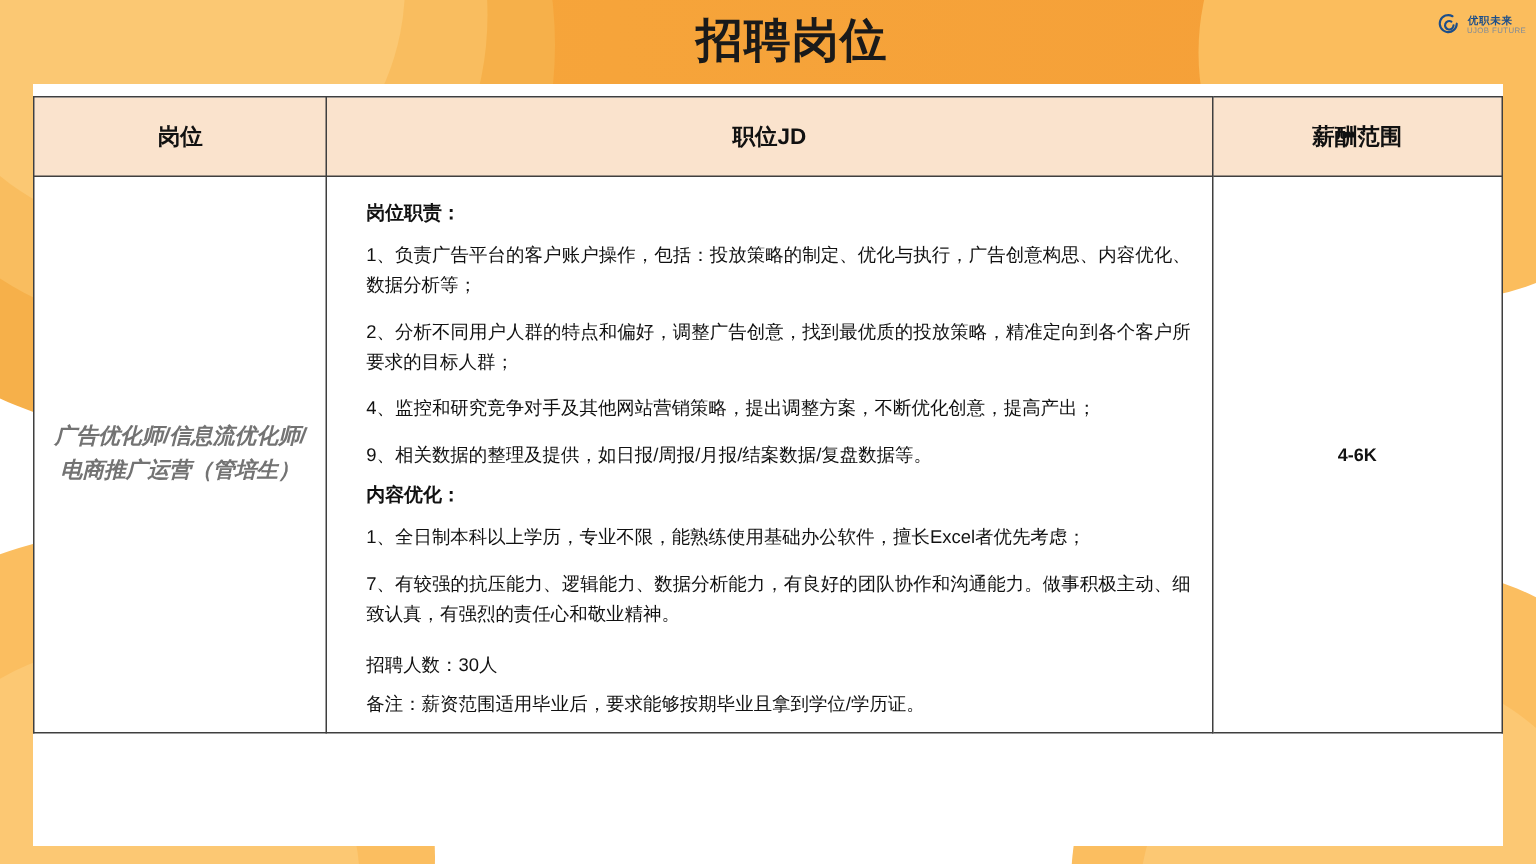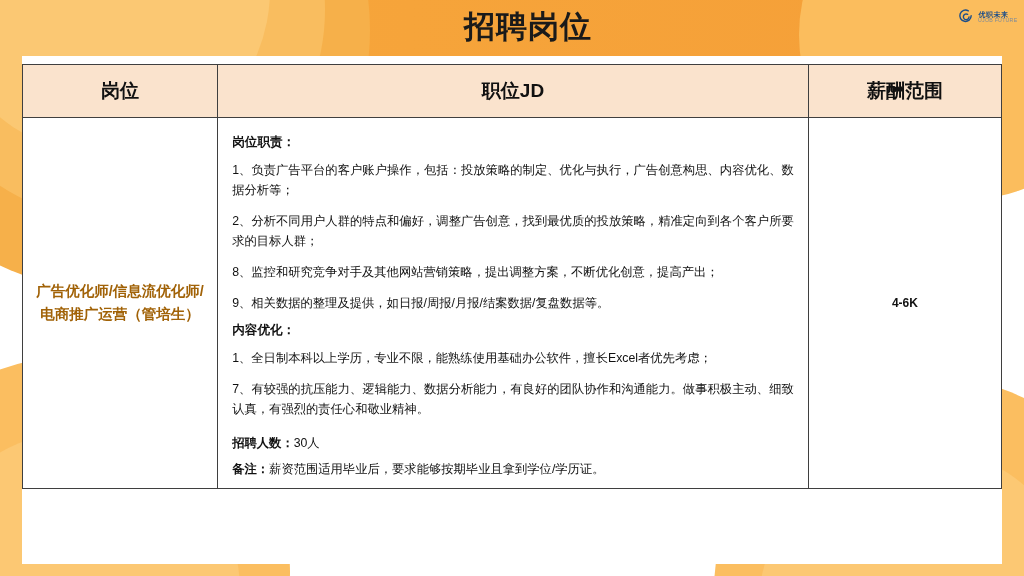--- a/index.html
+++ b/index.html
@@ -165,68 +165,70 @@
     border: 1px solid #3f3f3f;
   }
   table.jobs th,
   table.jobs td {
     border: 1px solid #3f3f3f;
     vertical-align: middle;
   }
   table.jobs thead th {
     background: #fae3cd;
     height: 50px;
-    font-size: 19px;
+    font-size: 15px;
     font-weight: bold;
     color: #111111;
     text-align: center;
   }
   .col-post { width: 195px; }
   .col-jd   { width: 590px; }
   .col-pay  { width: 193px; }
 
   td.post-cell {
     text-align: center;
     font-size: 14.5px;
     font-weight: bold;
-    color: #a16207;
+    color: #737373;
     line-height: 1.55;
     padding: 6px 10px;
+    font-style: italic;
   }
   td.pay-cell {
     text-align: center;
     font-size: 12px;
     font-weight: bold;
     color: #111111;
   }
   td.jd-cell {
     padding: 12px 14px 8px 14px;
     vertical-align: top;
   }
   .jd-block {
     font-size: 12.3px;
     color: #111111;
     line-height: 1.62;
+    margin-left: 12px;
   }
   .jd-head {
     font-weight: bold;
     margin: 6px 0 9px 0;
     font-size: 12.6px;
   }
   .jd-head.first { margin-top: 2px; }
   .jd-p {
     margin: 0 0 11px 0;
     text-align: justify;
   }
   .jd-p.last { margin-bottom: 4px; }
   .jd-foot {
     font-size: 12.3px;
     margin: 14px 0 6px 0;
   }
-  .jd-foot b { font-weight: bold; }
+  .jd-foot b { font-weight: normal; }
   .jd-foot.tight { margin-top: 6px; margin-bottom: 0; }
 </style>
 </head>
 <body>
 
 <div class="slide">
 
   <div class="deco deco-top-band"></div>
   <div class="deco deco-arc-1"></div>
   <div class="deco deco-arc-2"></div>
@@ -268,21 +270,21 @@
         </tr>
       </thead>
       <tbody>
         <tr>
           <td class="post-cell">广告优化师/信息流优化师/电商推广运营（管培生）</td>
           <td class="jd-cell">
             <div class="jd-block">
               <div class="jd-head first">岗位职责：</div>
               <p class="jd-p">1、负责广告平台的客户账户操作，包括：投放策略的制定、优化与执行，广告创意构思、内容优化、数据分析等；</p>
               <p class="jd-p">2、分析不同用户人群的特点和偏好，调整广告创意，找到最优质的投放策略，精准定向到各个客户所要求的目标人群；</p>
-              <p class="jd-p">8、监控和研究竞争对手及其他网站营销策略，提出调整方案，不断优化创意，提高产出；</p>
+              <p class="jd-p">4、监控和研究竞争对手及其他网站营销策略，提出调整方案，不断优化创意，提高产出；</p>
               <p class="jd-p last">9、相关数据的整理及提供，如日报/周报/月报/结案数据/复盘数据等。</p>
 
               <div class="jd-head">内容优化：</div>
               <p class="jd-p">1、全日制本科以上学历，专业不限，能熟练使用基础办公软件，擅长Excel者优先考虑；</p>
               <p class="jd-p last">7、有较强的抗压能力、逻辑能力、数据分析能力，有良好的团队协作和沟通能力。做事积极主动、细致认真，有强烈的责任心和敬业精神。</p>
 
               <div class="jd-foot">
                 <b>招聘人数：</b><span>30人</span>
               </div>
               <div class="jd-foot tight">

